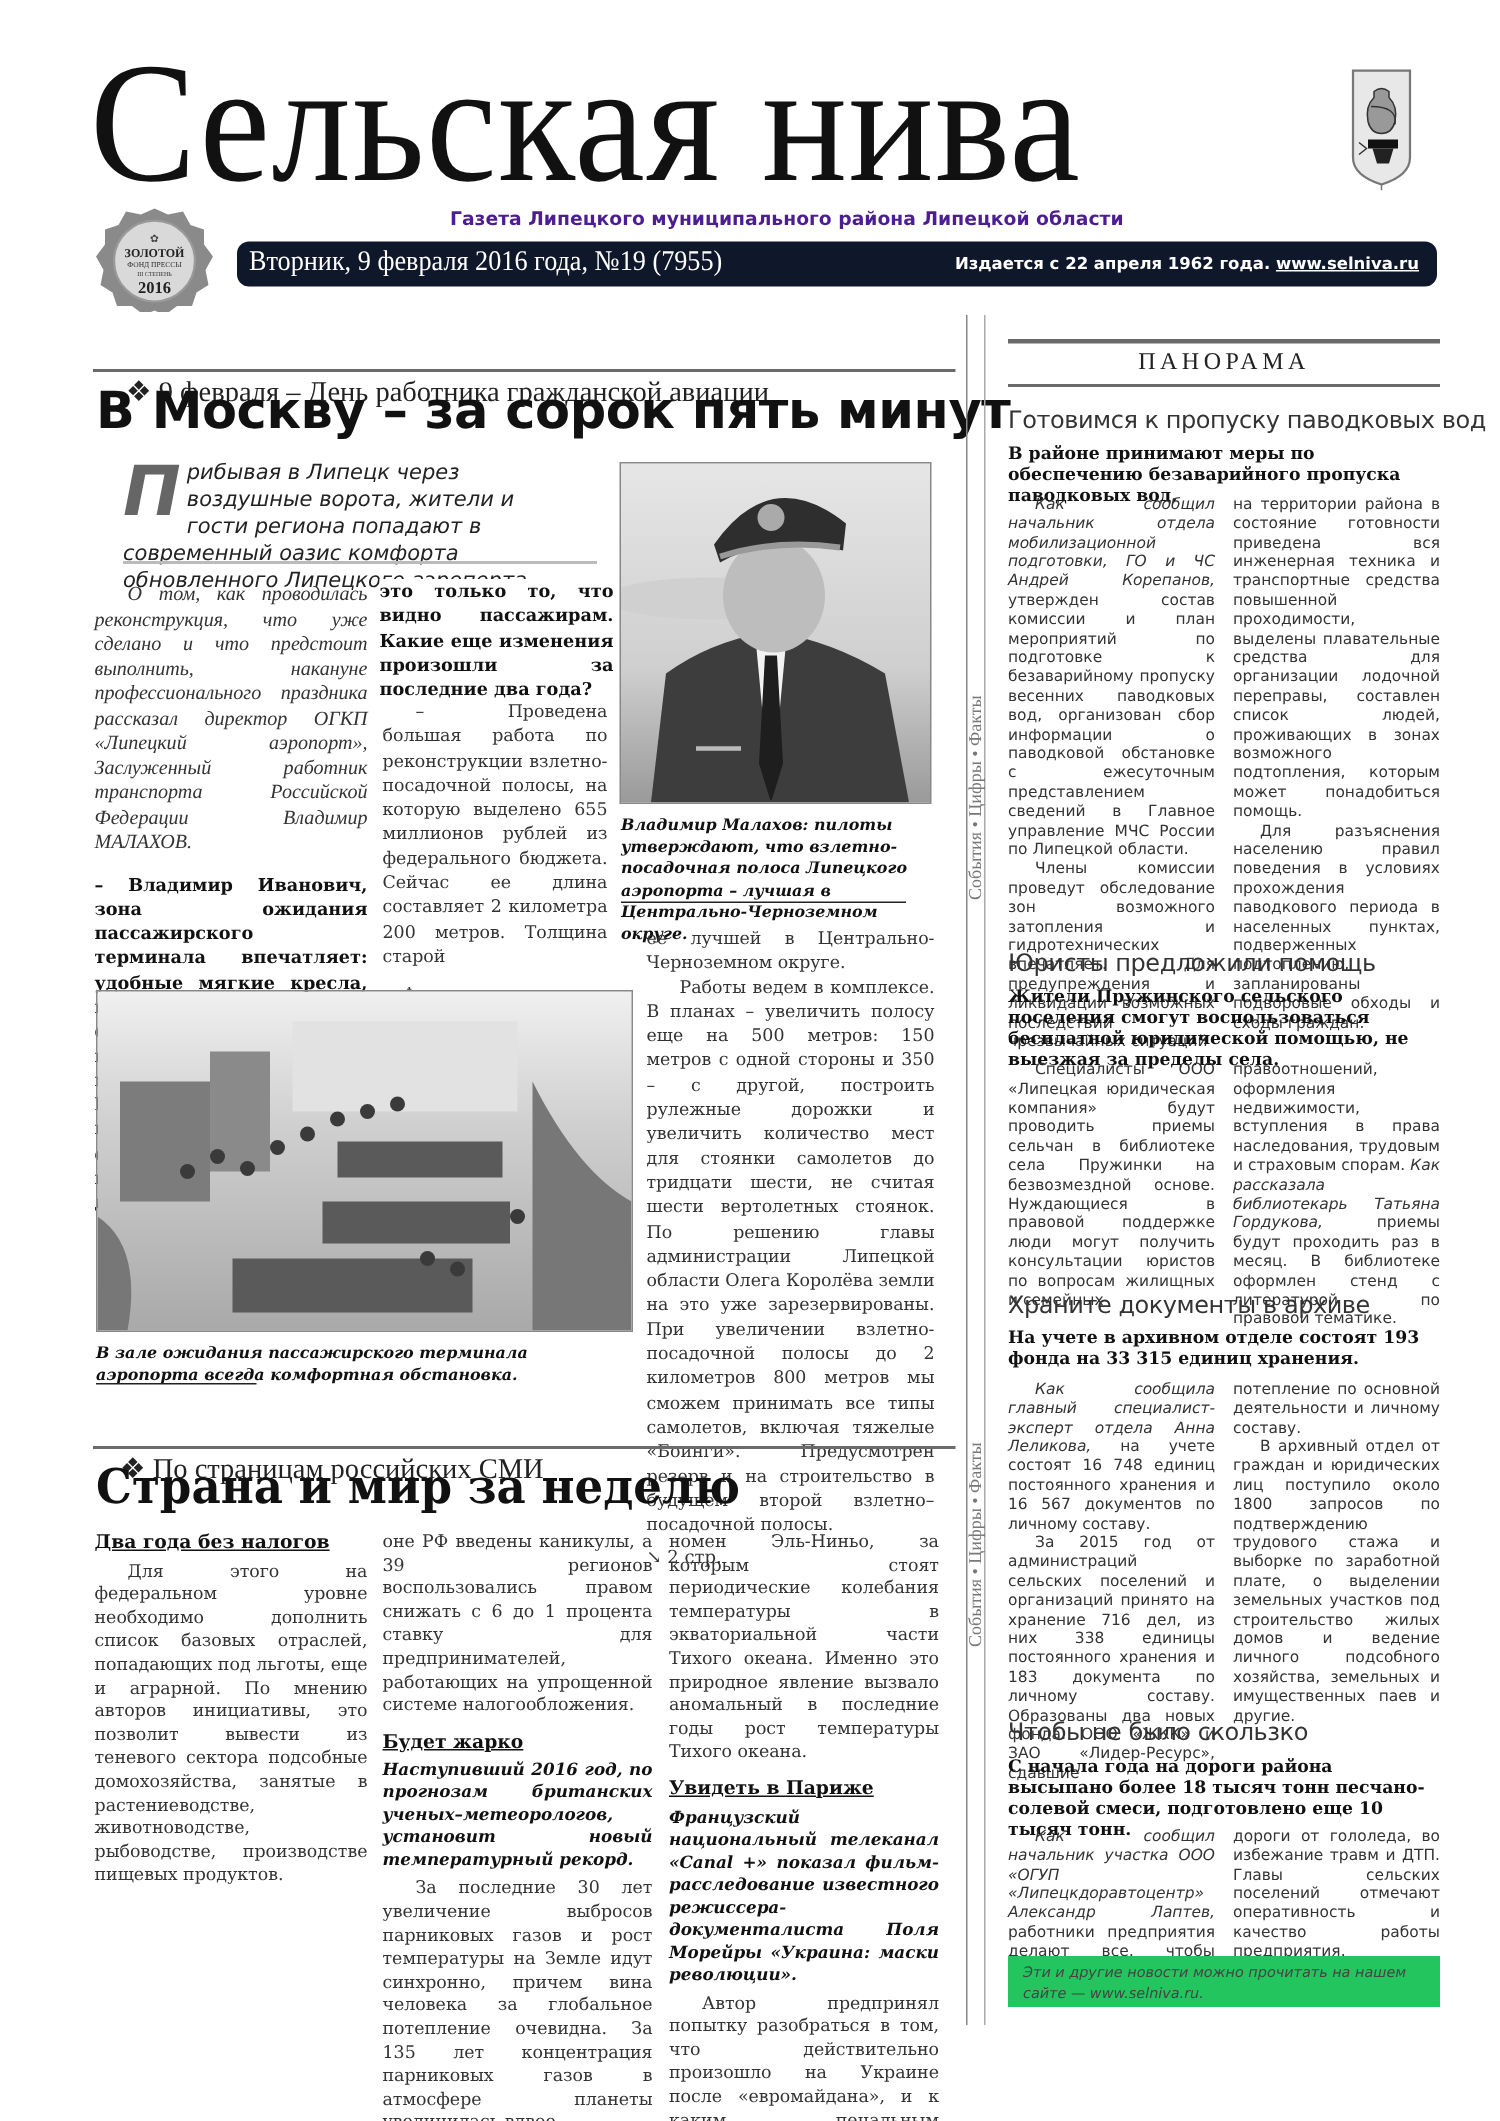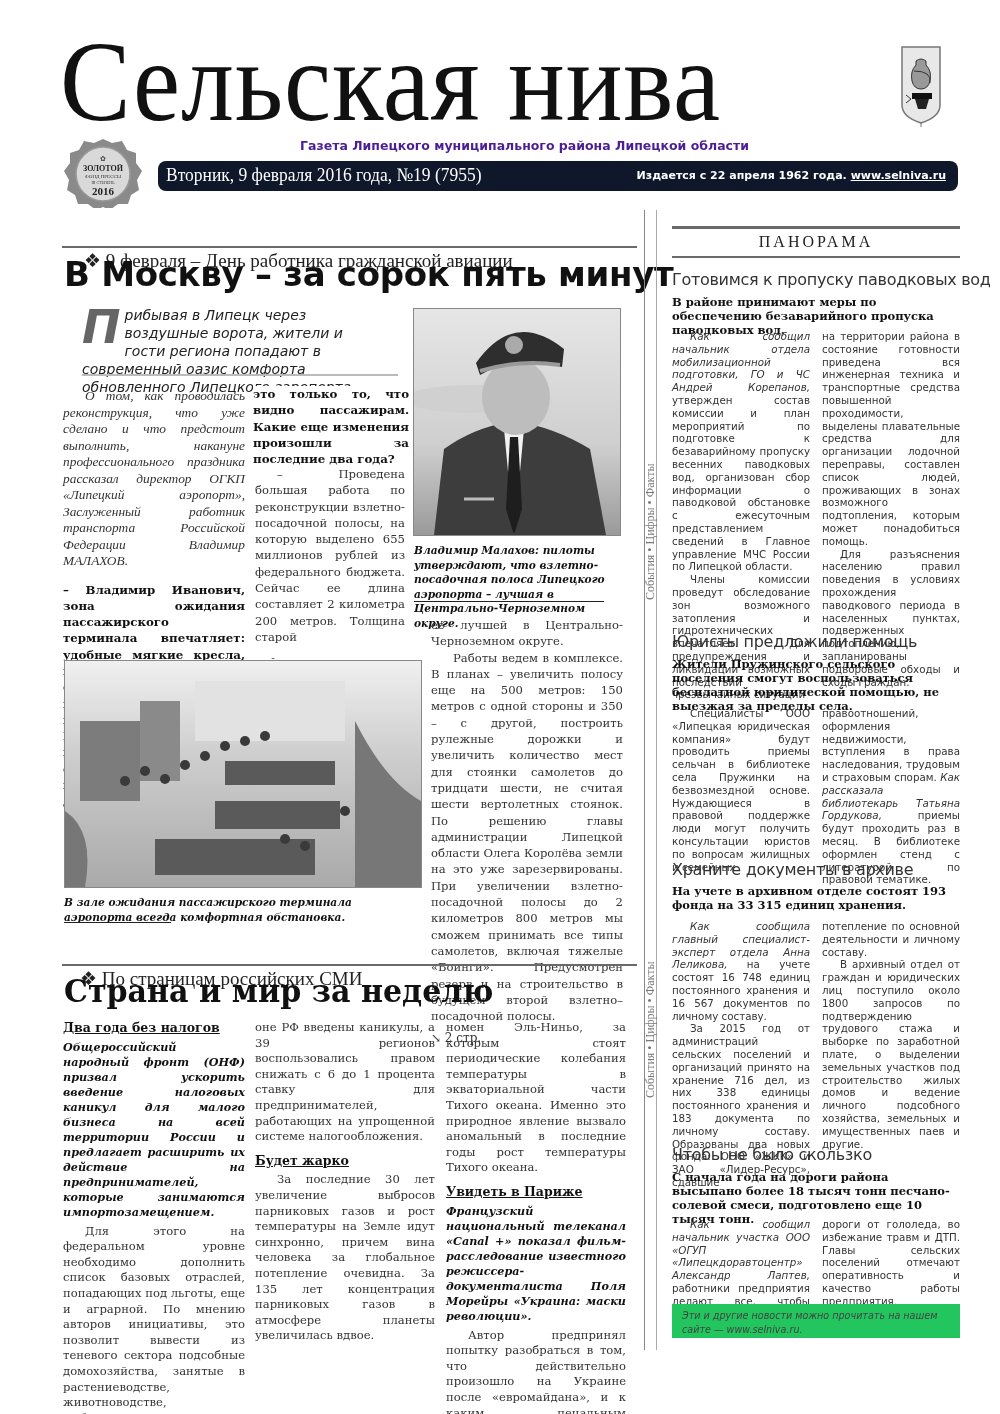--- a/index.html
+++ b/index.html
@@ -169,28 +169,28 @@
 <div class="abs rubric" style="left:80px; top:940px;">
   <span>❖</span>
   <span>По страницам российских СМИ</span>
 </div>
 <div class="abs rule" style="left:62px; top:964px; width:575px;"></div>
 
 <div class="abs headline2" style="left:64px; top:972px;">Страна и мир за неделю</div>
 
 <div class="abs col" style="left:63px; top:1020px; width:182px; line-height:15.6px;">
   <div class="subhead">Два года без налогов</div>
-  <div class="blead">Общероссийский народный фронт (ОНФ) призвал ускорить введение налоговых каникул для малого бизнеса на всей территории России и предлагает расширить их действие на предпринимателей, которые занимаются импортозамещением.</div>
   <p>Для этого на федеральном уровне необходимо дополнить список базовых отраслей, попадающих под льготы, еще и аграрной. По мнению авторов инициативы, это позволит вывести из теневого сектора подсобные домохозяйства, занятые в растениеводстве, животноводстве, рыбоводстве, производстве пищевых продуктов.</p>
 
 </div>
 
 <div class="abs col" style="left:255px; top:1020px; width:180px; line-height:15.6px;">
   <p class="noind">оне РФ введены каникулы, а 39 регионов воспользовались правом снижать с 6 до 1 процента ставку для предпринимателей, работающих на упрощенной системе налогообложения.</p>
   <div class="subhead" style="margin-top:8px;">Будет жарко</div>
+  <div class="blead">Наступивший 2016 год, по прогнозам британских ученых–метеорологов, установит новый температурный рекорд.</div>
   <p>За последние 30 лет увеличение выбросов парниковых газов и рост температуры на Земле идут синхронно, причем вина человека за глобальное потепление очевидна. За 135 лет концентрация парниковых газов в атмосфере планеты увеличилась вдвое.</p>
 
 </div>
 
 <div class="abs col" style="left:446px; top:1020px; width:180px; line-height:15.6px;">
   <p class="noind">номен Эль-Ниньо, за которым стоят периодические колебания температуры в экваториальной части Тихого океана. Именно это природное явление вызвало аномальный в последние годы рост температуры Тихого океана.</p>
   <div class="subhead" style="margin-top:8px;">Увидеть в Париже</div>
   <div class="blead">Французский национальный телеканал «Canal +» показал фильм-расследование известного режиссера-документалиста Поля Морейры «Украина: маски революции».</div>
   <p>Автор предпринял попытку разобраться в том, что действительно произошло на Украине после «евромайдана», и к каким печальным последствиям это привело.</p>
 

